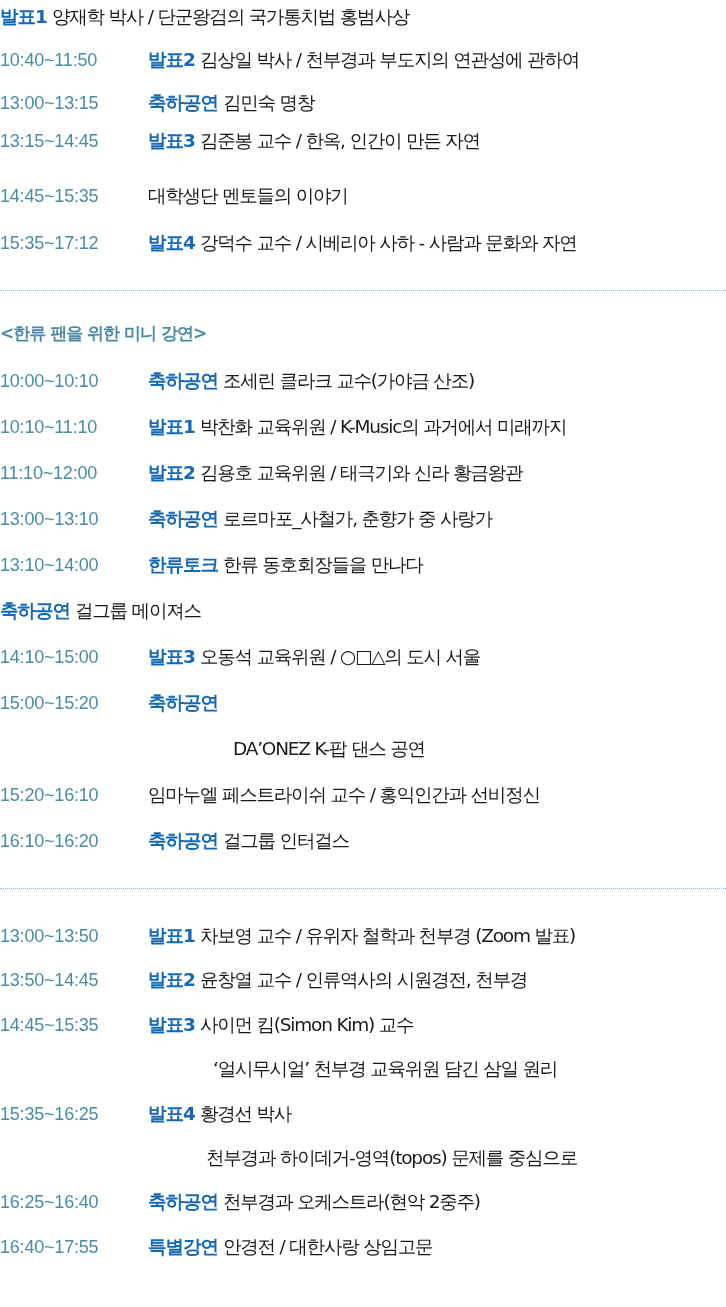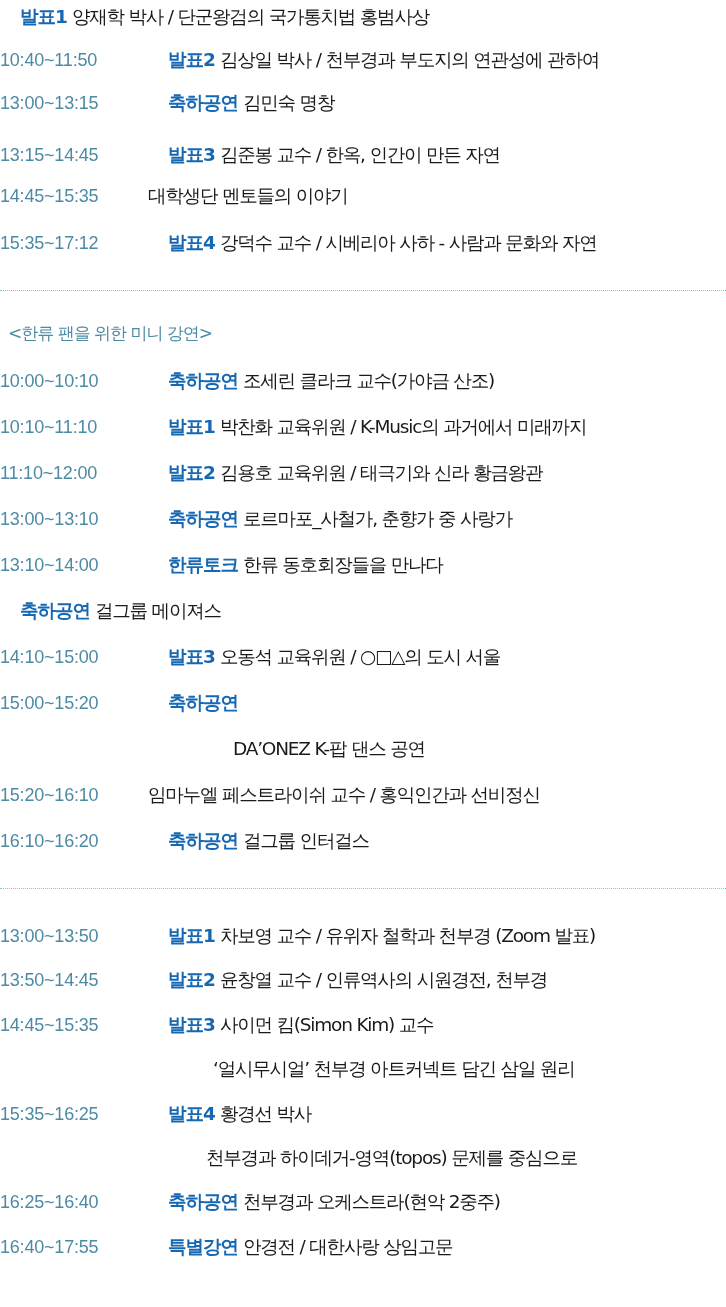--- a/index.html
+++ b/index.html
@@ -13,55 +13,55 @@
   }
   .time {
     display: inline-block; width: 148px; color: #4d8aa3;
     font-family: "Liberation Sans", "DejaVu Sans", sans-serif;
     font-size: 18px; letter-spacing: -0.2px;
   }
   .label {
     color: #1768b3; font-weight: bold; font-size: 18.5px;
     font-family: "DejaVu Sans", sans-serif; letter-spacing: -1px;
     margin-right: 5px;
-    margin-left: 20px;
   }
   .text {
     color: #1a1a1a; font-size: 18.5px;
     font-family: "DejaVu Sans", sans-serif; letter-spacing: -1.2px;
   }
   .cont { position: absolute; height: 30px; line-height: 30px; white-space: nowrap; }
   .sep {
     position: absolute; left: 0; width: 726px; height: 0;
     border-top: 1px dotted #7fc8dc;
   }
   .header {
-    position: absolute; left: 8px; height: 30px; line-height: 30px;
+    position: absolute; left: 0; height: 30px; line-height: 30px;
     color: #4d8aa3; font-size: 17px; letter-spacing: -1px;
     font-family: "DejaVu Sans", sans-serif;
+    font-weight: bold;
   }
 </style>
 </head>
 <body>
 
 <div class="row" style="top:2px">
   <span class="label">발표1</span>
   <span class="text">양재학 박사 / 단군왕검의 국가통치법 홍범사상</span>
 </div>
 <div class="row" style="top:45px">
   <span class="time">10:40~11:50</span>
   <span class="label">발표2</span>
   <span class="text">김상일 박사 / 천부경과 부도지의 연관성에 관하여</span>
 </div>
 <div class="row" style="top:88px">
   <span class="time">13:00~13:15</span>
   <span class="label">축하공연</span>
   <span class="text">김민숙 명창</span>
 </div>
-<div class="row" style="top:140px">
+<div class="row" style="top:126px">
   <span class="time">13:15~14:45</span>
   <span class="label">발표3</span>
   <span class="text">김준봉 교수 / 한옥, 인간이 만든 자연</span>
 </div>
 <div class="row" style="top:181px">
   <span class="time">14:45~15:35</span>
   <span class="text">대학생단 멘토들의 이야기</span>
 </div>
 <div class="row" style="top:228px">
   <span class="time">15:35~17:12</span>
@@ -135,21 +135,21 @@
   <span class="time">13:50~14:45</span>
   <span class="label">발표2</span>
   <span class="text">윤창열 교수 / 인류역사의 시원경전, 천부경</span>
 </div>
 <div class="row" style="top:1010px">
   <span class="time">14:45~15:35</span>
   <span class="label">발표3</span>
   <span class="text">사이먼 킴(Simon Kim) 교수</span>
 </div>
 <div class="cont" style="top:1054px; left:213px">
-  <span class="text">‘얼시무시얼’ 천부경 아트커넥트 담긴 삼일 원리</span>
+  <span class="text">‘얼시무시얼’ 천부경 교육위원 담긴 삼일 원리</span>
 </div>
 <div class="row" style="top:1099px">
   <span class="time">15:35~16:25</span>
   <span class="label">발표4</span>
   <span class="text">황경선 박사</span>
 </div>
 <div class="cont" style="top:1143px; left:206px">
   <span class="text">천부경과 하이데거-영역(topos) 문제를 중심으로</span>
 </div>
 <div class="row" style="top:1187px">

